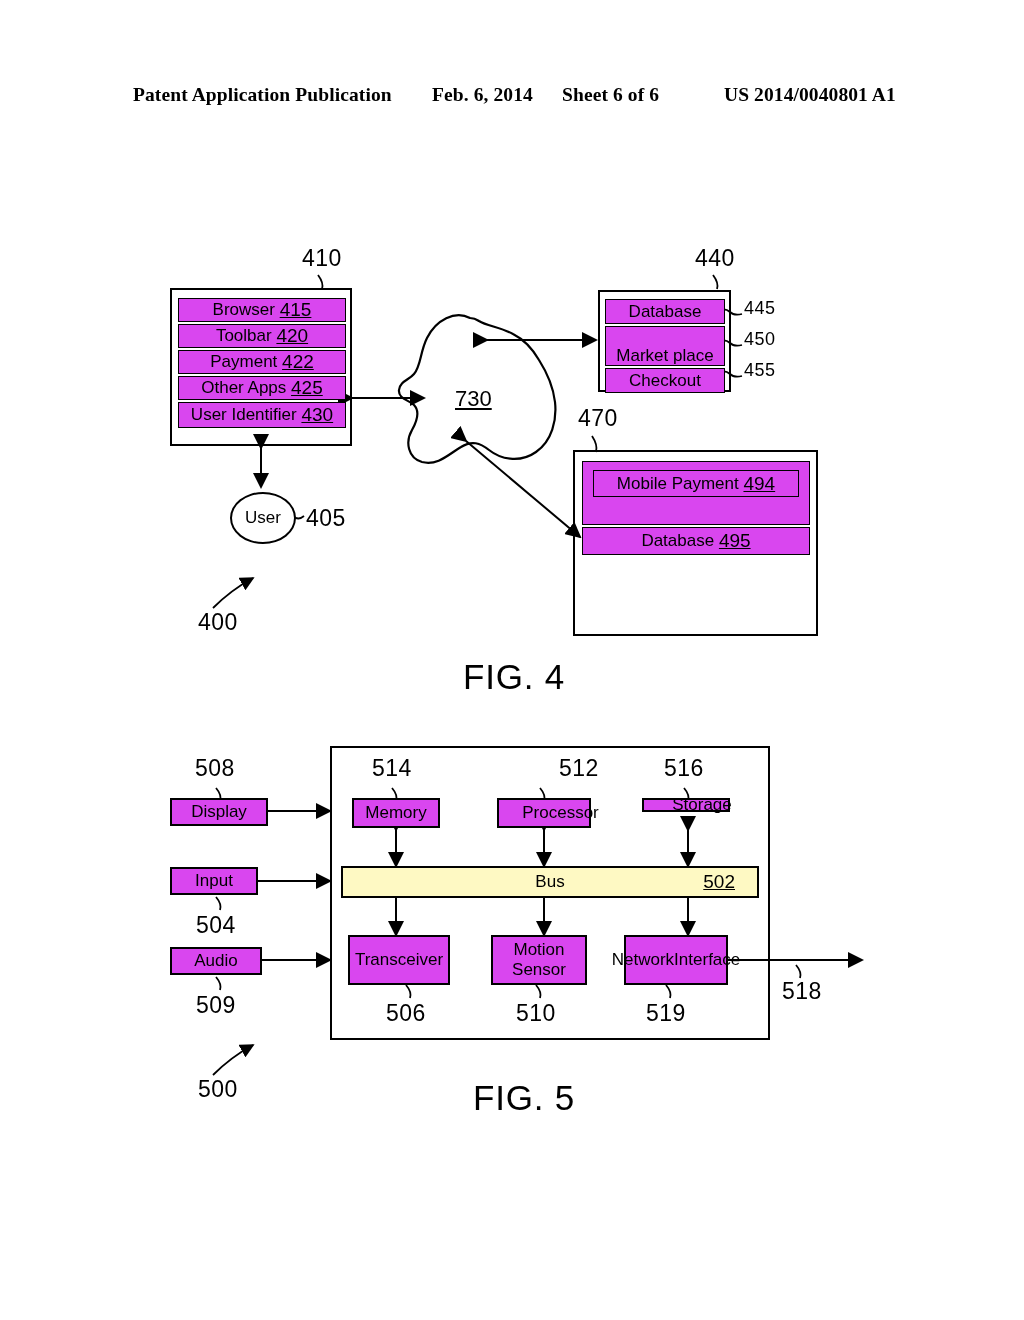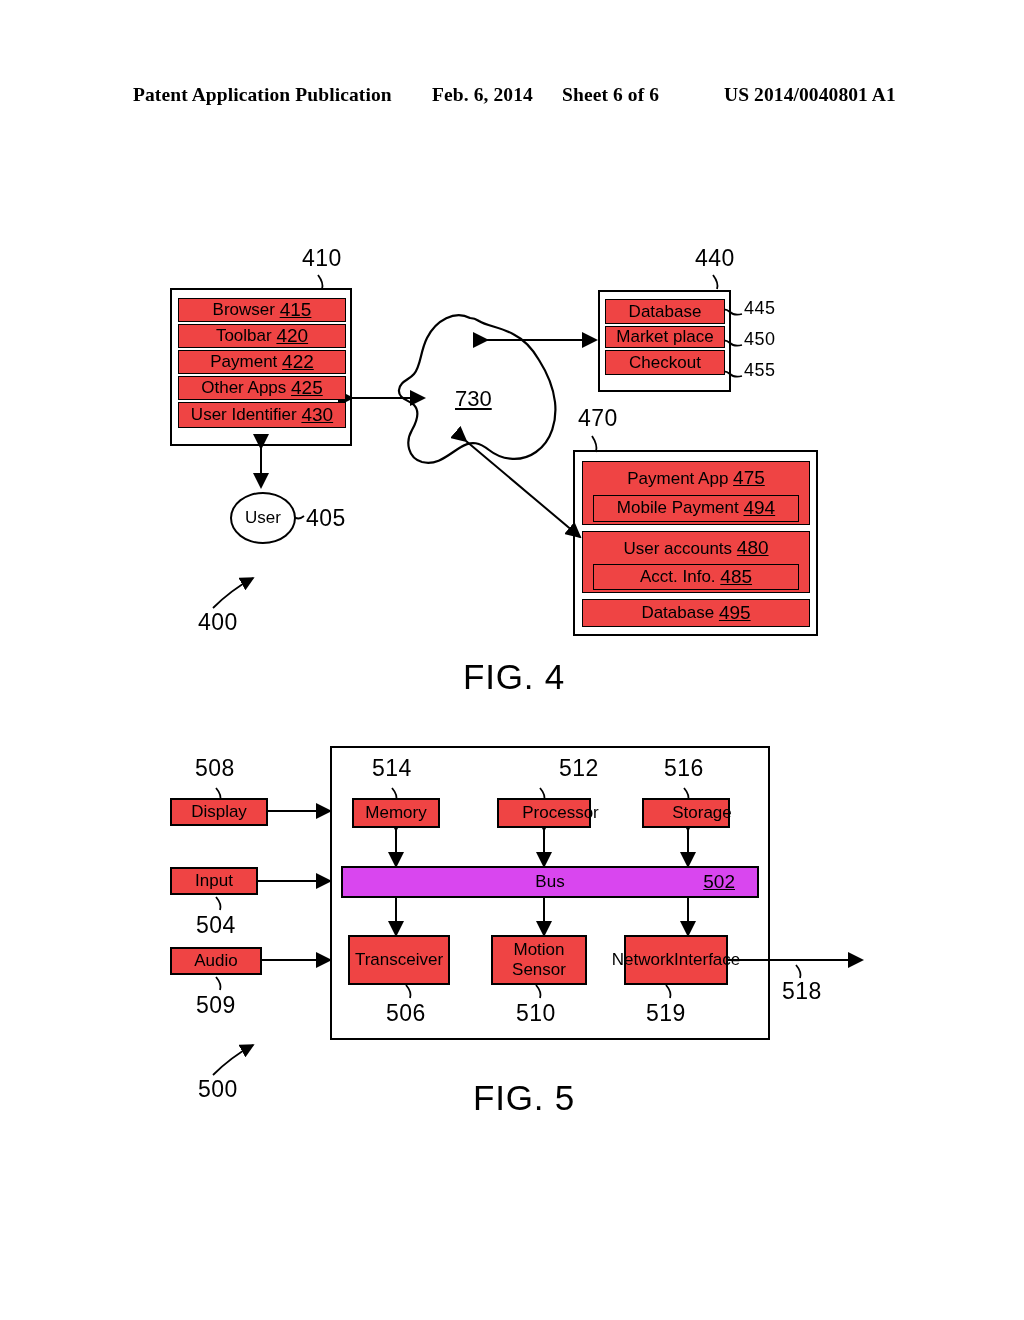--- a/index.html
+++ b/index.html
@@ -37,21 +37,21 @@
 
   
   .fig-canvas { position: absolute; left: 0; top: 0; width: 1024px; height: 1320px; }
   .fig-canvas svg { position: absolute; left: 0; top: 0; overflow: visible; }
 
   
   .bx {
     position: absolute;
     box-sizing: border-box;
     border: 2px solid #000;
-    background: #ef4444;
+    background: #d946ef;
     display: flex;
     align-items: center;
     justify-content: center;
     text-align: center;
     font-size: 17px;
     line-height: 1.05;
     white-space: nowrap;
   }
   .bx.thin { border-width: 1.5px; }
   .bx.outer { border-width: 2.5px; background: transparent; }
@@ -90,21 +90,21 @@
     position: absolute;
     font-size: 22px;
     text-decoration: underline;
     white-space: nowrap;
   }
 
   .bus-box {
     position: absolute;
     box-sizing: border-box;
     border: 2px solid #000;
-    background: #d946ef;
+    background: #fef9c3;
     display: flex;
     align-items: center;
     font-size: 17px;
   }
   .bus-label-c { position: absolute; left: 50%; transform: translateX(-50%); }
   .bus-label-r { position: absolute; right: 22px; text-decoration: underline; font-size: 19px; }
 </style>
 </head>
 <body>
 
@@ -228,51 +228,40 @@
   <span>User</span>
 </div>
 <div class="lbl" style="left:306px; top:505px;">405</div>
 
 <div class="cloud-label" style="left:455px; top:386px;">730</div>
 
 <div class="bx outer" style="left:598px; top:290px; width:133px; height:102px; display:block; padding:5px;">
   <div class="bx thin" style="position:relative; width:120px; height:25px; margin:2px auto;">
     <span class="bx-txt">Database</span>
   </div>
-  <div class="bx thin" style="position:relative; width:120px; height:22px; margin:2px auto;">
+  <div class="bx thin" style="position:relative; width:120px; height:40px; margin:2px auto;align-items:flex-end;">
     <span class="bx-txt">Market place</span>
   </div>
   <div class="bx thin" style="position:relative; width:120px; height:25px; margin:2px auto;">
     <span class="bx-txt">Checkout</span>
   </div>
 </div>
 <div class="lbl" style="left:695px; top:245px;">440</div>
 <div class="lbl sm" style="left:744px; top:298px;">445</div>
 <div class="lbl sm" style="left:744px; top:329px;">450</div>
 <div class="lbl sm" style="left:744px; top:360px;">455</div>
 
 <div class="bx outer" style="left:573px; top:450px; width:245px; height:186px; display:block; padding:7px;">
 
   <div class="bx thin" style="position:relative; width:228px; height:64px; margin:2px auto; display:block; padding-top:4px;">
-    <div style="text-align:center; font-size:17px; line-height:1.3;">
-      <span>Payment App</span>&nbsp;<span class="u">475</span>
-    </div>
     <div class="bx thin" style="position:relative; width:206px; height:27px; margin:4px auto 0 auto;">
       <span>Mobile Payment</span>&nbsp;<span class="u">494</span>
     </div>
   </div>
 
-  <div class="bx thin" style="position:relative; width:228px; height:62px; margin:6px auto; display:block; padding-top:4px;">
-    <div style="text-align:center; font-size:17px; line-height:1.3;">
-      <span>User accounts</span>&nbsp;<span class="u">480</span>
-    </div>
-    <div class="bx thin" style="position:relative; width:206px; height:26px; margin:3px auto 0 auto;">
-      <span>Acct. Info.</span>&nbsp;<span class="u">485</span>
-    </div>
-  </div>
 
   <div class="bx thin" style="position:relative; width:228px; height:28px; margin:2px auto;">
     <span>Database</span>&nbsp;<span class="u">495</span>
   </div>
 </div>
 <div class="lbl" style="left:578px; top:405px;">470</div>
 
 <div class="lbl" style="left:198px; top:609px;">400</div>
 <div class="figcap" style="left:463px; top:657px;">FIG. 4</div>
 
@@ -296,21 +285,21 @@
 <div class="bx" style="left:352px; top:798px; width:88px; height:30px;">
   <span>Memory</span>
 </div>
 <div class="lbl" style="left:372px; top:755px;">514</div>
 
 <div class="bx" style="left:497px; top:798px; width:94px; height:30px;padding-left:33px;">
   <span>Processor</span>
 </div>
 <div class="lbl" style="left:511px; top:755px;margin-left:48px;">512</div>
 
-<div class="bx" style="left:642px; top:798px; width:88px; height:30px;padding-left:32px;">
+<div class="bx" style="left:642px; top:798px; width:88px; height:14px;padding-left:32px;">
   <span>Storage</span>
 </div>
 <div class="lbl" style="left:664px; top:755px;">516</div>
 
 <div class="bus-box" style="left:341px; top:866px; width:418px; height:32px;">
   <span class="bus-label-c">Bus</span>
   <span class="bus-label-r">502</span>
 </div>
 
 <div class="bx" style="left:348px; top:935px; width:102px; height:50px;">

